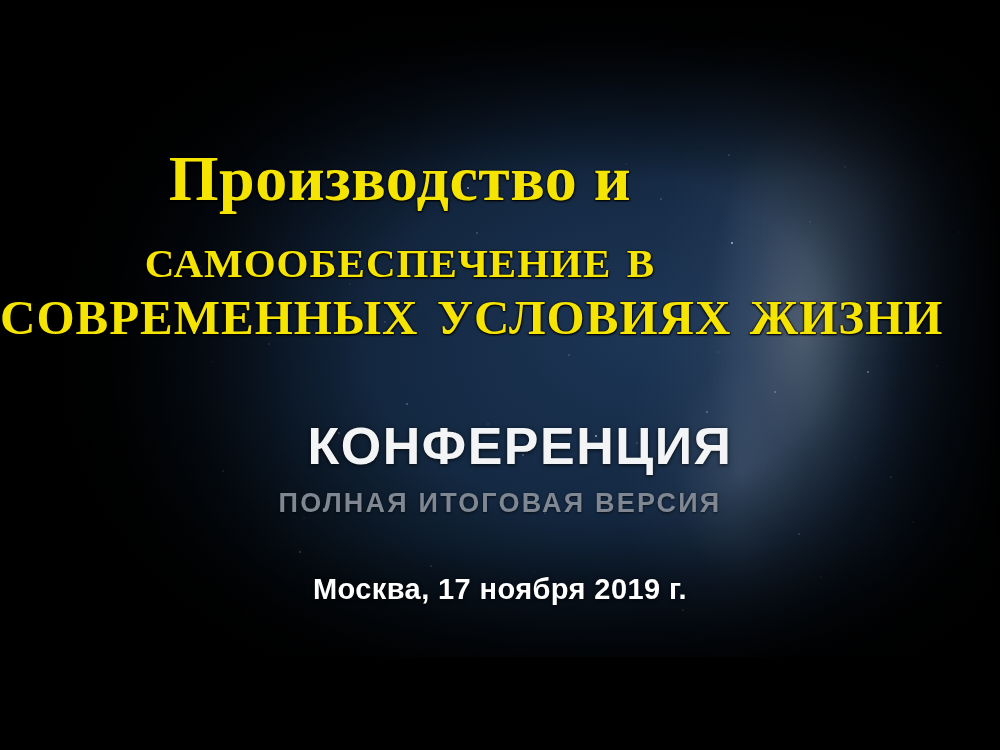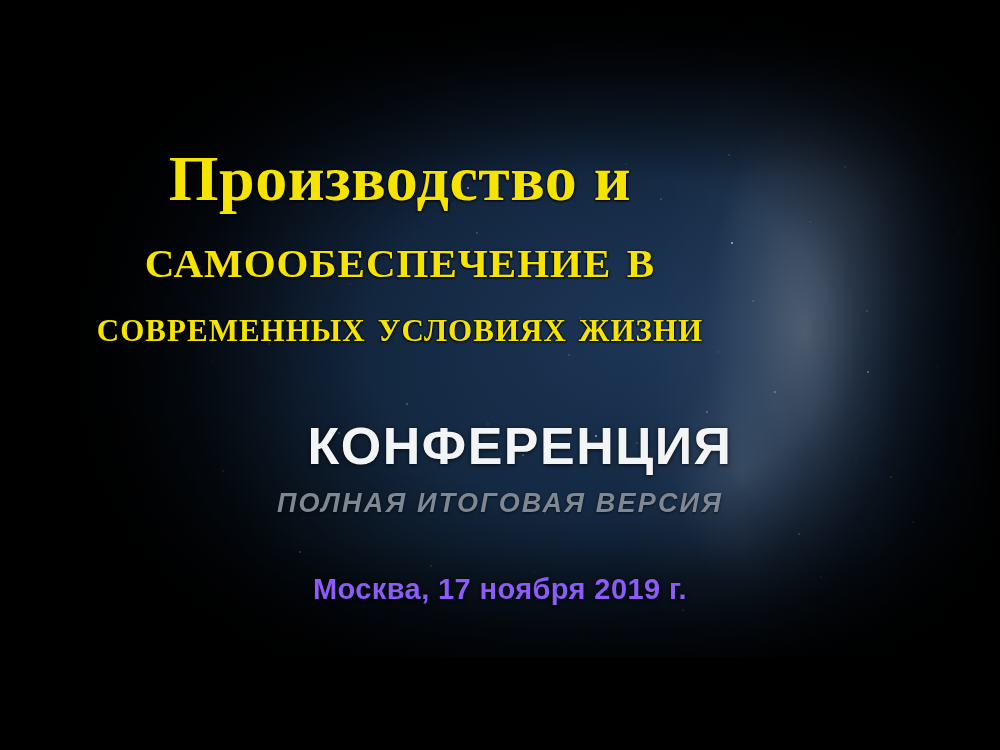--- a/index.html
+++ b/index.html
@@ -229,22 +229,22 @@
     line-height: 72px;
   }
   #title-line-2 {
     top: 225px;
     font-size: 58px;
     line-height: 66px;
     font-variant: small-caps;
     letter-spacing: 1px;
   }
   #title-line-3 {
-    top: 294px;
-    font-size: 44px;
+    top: 278px;
+    font-size: 70px;
     line-height: 66px;
     font-variant: small-caps;
     letter-spacing: 1px;
   }
 
   #conference-heading {
     position: absolute;
     top: 417px;
     left: 0;
     width: 1000px;
@@ -265,29 +265,28 @@
     left: 0;
     width: 1000px;
     color: #7f8892;
     font-family: "Liberation Sans", sans-serif;
     font-weight: 700;
     font-size: 27px;
     line-height: 32px;
     letter-spacing: 2.2px;
     white-space: nowrap;
     text-shadow: 0 1px 3px rgba(0,0,0,0.65);
-    font-style: italic;
   }
 
   #event-date {
     position: absolute;
     top: 572px;
     left: 0;
     width: 1000px;
-    color: #8b5cf6;
+    color: #ffffff;
     font-family: "Liberation Sans", sans-serif;
     font-weight: 700;
     font-size: 29px;
     line-height: 34px;
     letter-spacing: 0.4px;
     white-space: nowrap;
     text-shadow: 0 1px 4px rgba(0,0,0,0.8);
   }
 </style>
 </head>

